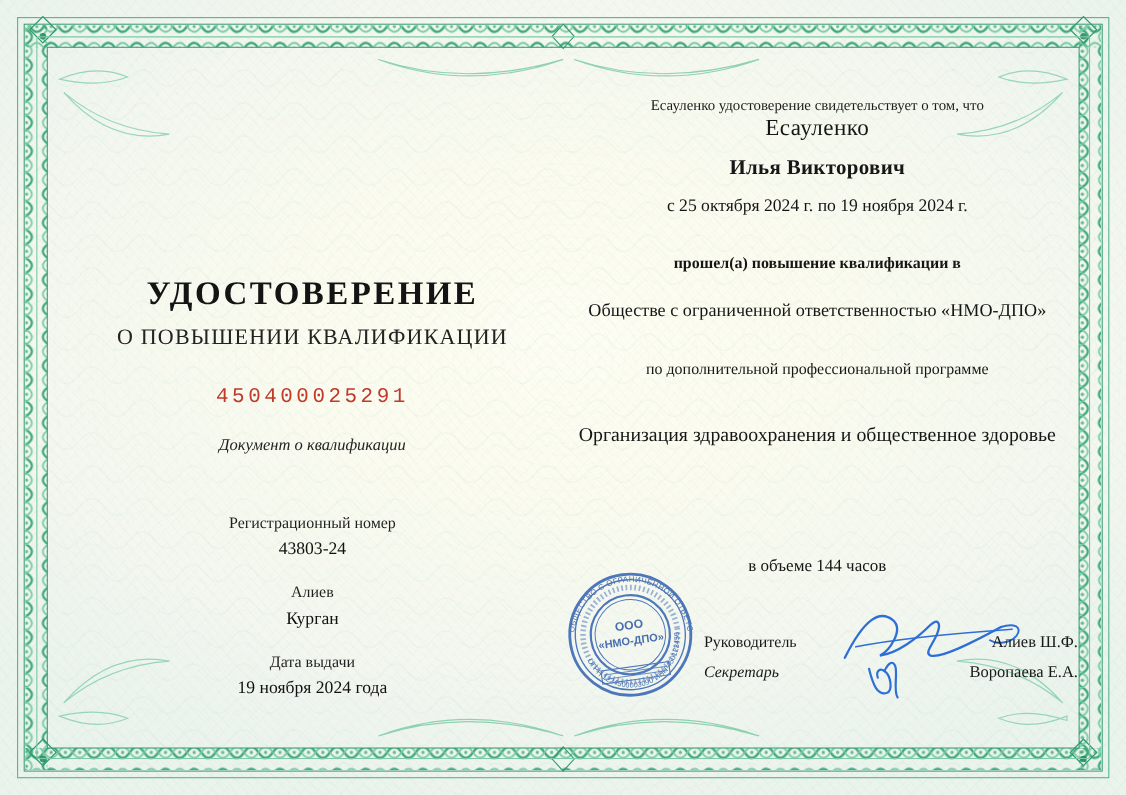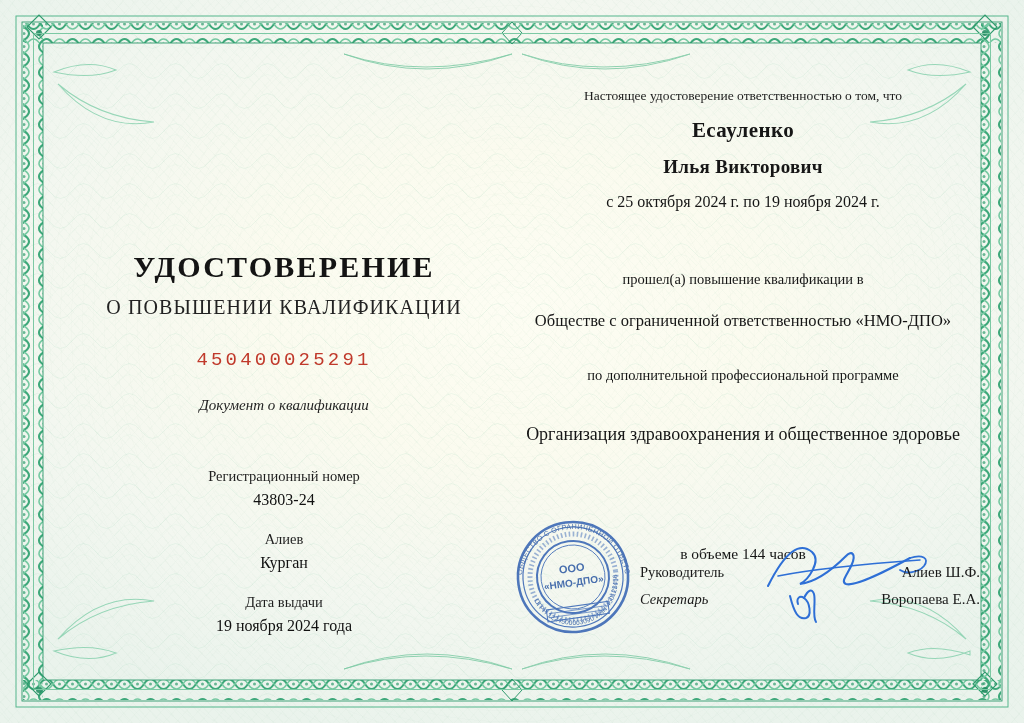--- a/index.html
+++ b/index.html
@@ -107,43 +107,43 @@
   .right-col {
     position: absolute;
     left: 508px;
     top: 88px;
     width: 470px;
     text-align: center;
     color: #161616;
   }
   .r-intro { font-size: 13.5px; color: #1d1d1d; }
   .r-surname {
-    margin-top: 14px;
+    margin-top: 0;
     font-size: 21px;
-    font-weight: 700;
+    font-weight: 400;
     letter-spacing: .4px;
   }
   .r-firstname {
     margin-top: 13px;
     font-size: 19px;
     font-weight: 700;
     letter-spacing: .3px;
   }
   .r-period { margin-top: 15px; font-size: 16px; }
-  .r-line1 { margin-top: 60px; font-size: 14.5px; }
+  .r-line1 { margin-top: 35px; font-size: 14.5px; font-weight: bold; }
   .r-org { margin-top: 23px; font-size: 16.5px; }
   .r-line2 { margin-top: 36px; font-size: 14.5px; }
   .r-program { margin-top: 40px; font-size: 18px; }
   .r-hours { margin-top: 100px; font-size: 15.5px; }
 
   
   .sign-area {
     position: absolute;
     left: 640px;
-    top: 554px;
+    top: 566px;
     width: 340px;
     height: 70px;
   }
   .sign-role {
     position: absolute;
     font-size: 14.5px;
     color: #191919;
   }
   .sign-role.r1 { left: 0; top: 10px; }
   .sign-role.r2 { left: 0; top: 37px; font-style: italic; }
@@ -262,21 +262,21 @@
 
       <div class="meta-label">Алиев</div>
       <div class="meta-value">Курган</div>
 
       <div class="meta-label">Дата выдачи</div>
       <div class="meta-value">19 ноября 2024 года</div>
     </div>
   </div>
 
   <div class="right-col">
-    <div class="r-intro">Настоящее удостоверение ответственностью о том, что</div>
+    <div class="r-intro">Есауленко удостоверение свидетельствует о том, что</div>
     <div class="r-surname">Есауленко</div>
     <div class="r-firstname">Илья Викторович</div>
     <div class="r-period">с 25 октября 2024 г. по 19 ноября 2024 г.</div>
     <div class="r-line1">прошел(а) повышение квалификации в</div>
     <div class="r-org">Обществе с ограниченной ответственностью «НМО-ДПО»</div>
     <div class="r-line2">по дополнительной профессиональной программе</div>
     <div class="r-program">Организация здравоохранения и общественное здоровье</div>
     <div class="r-hours">в объеме 144 часов</div>
   </div>
 

